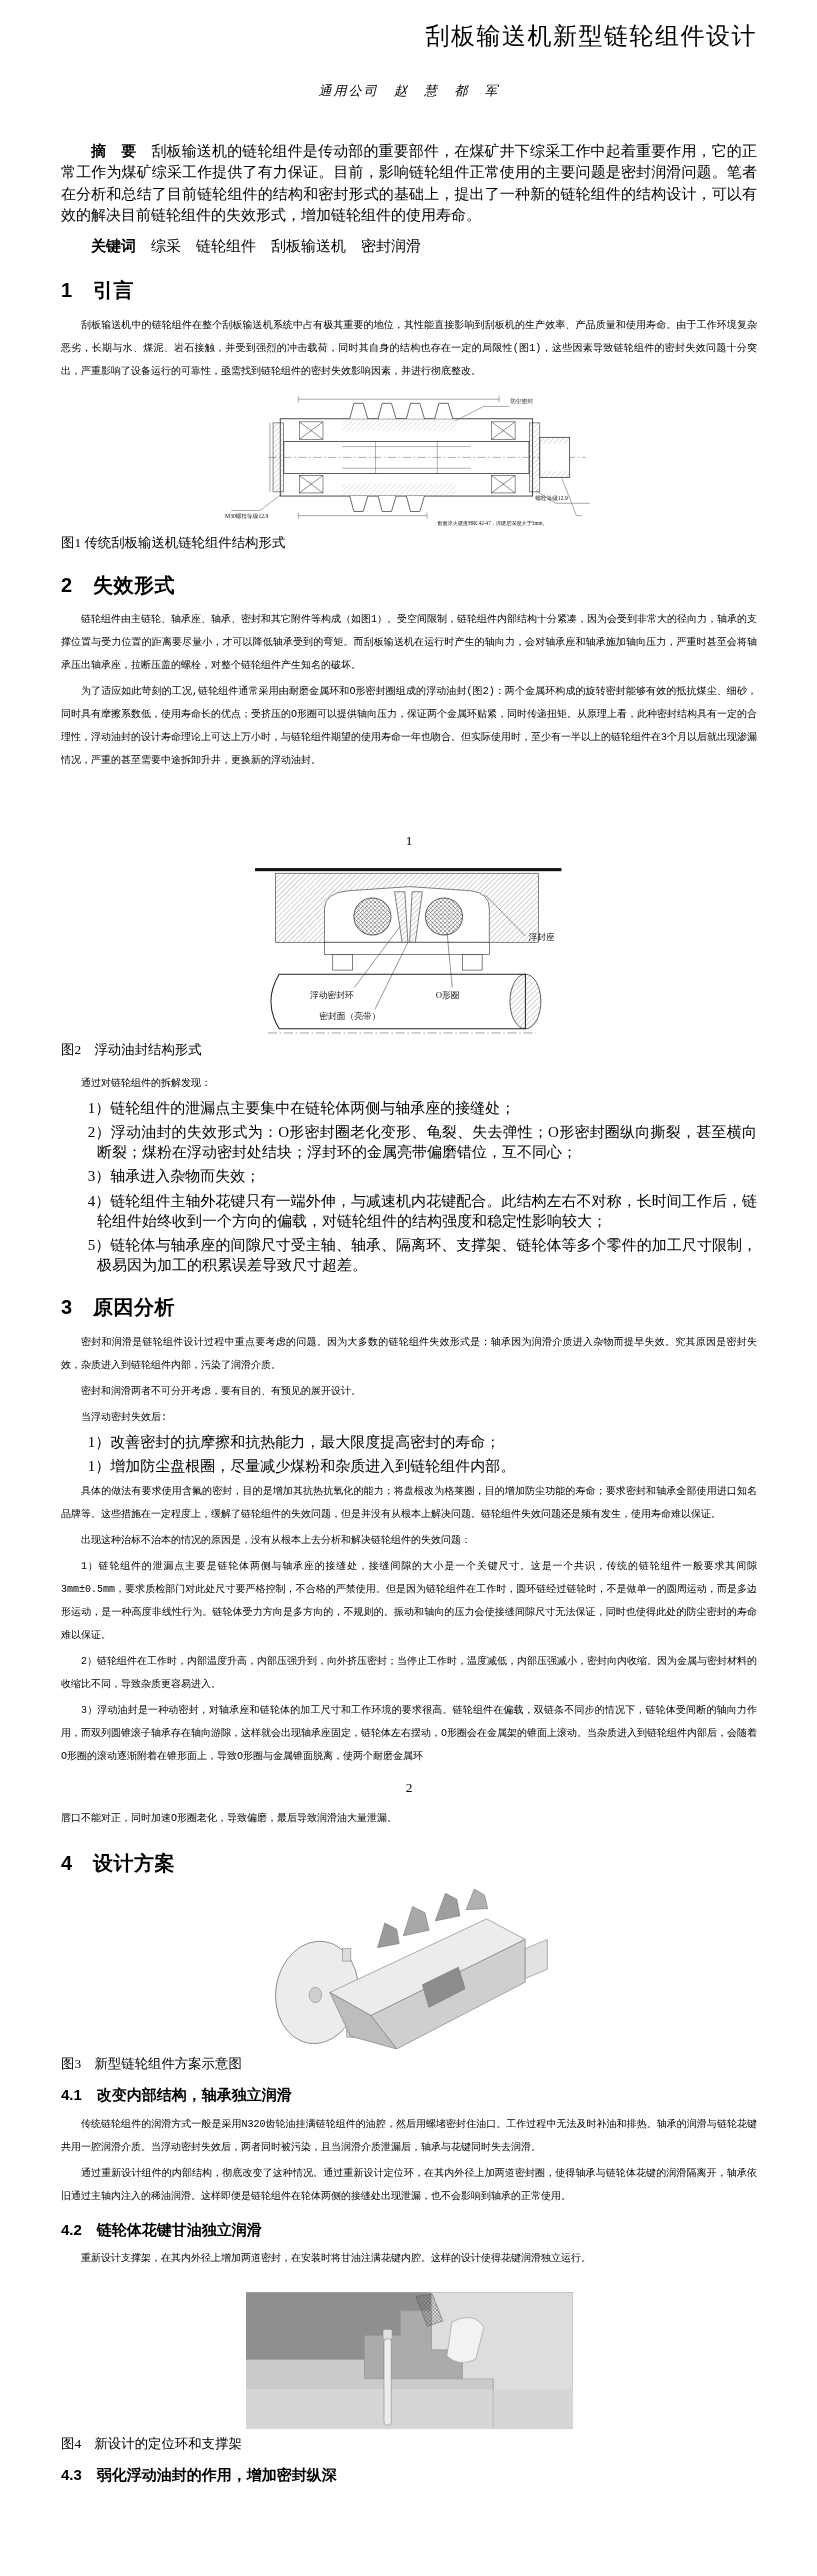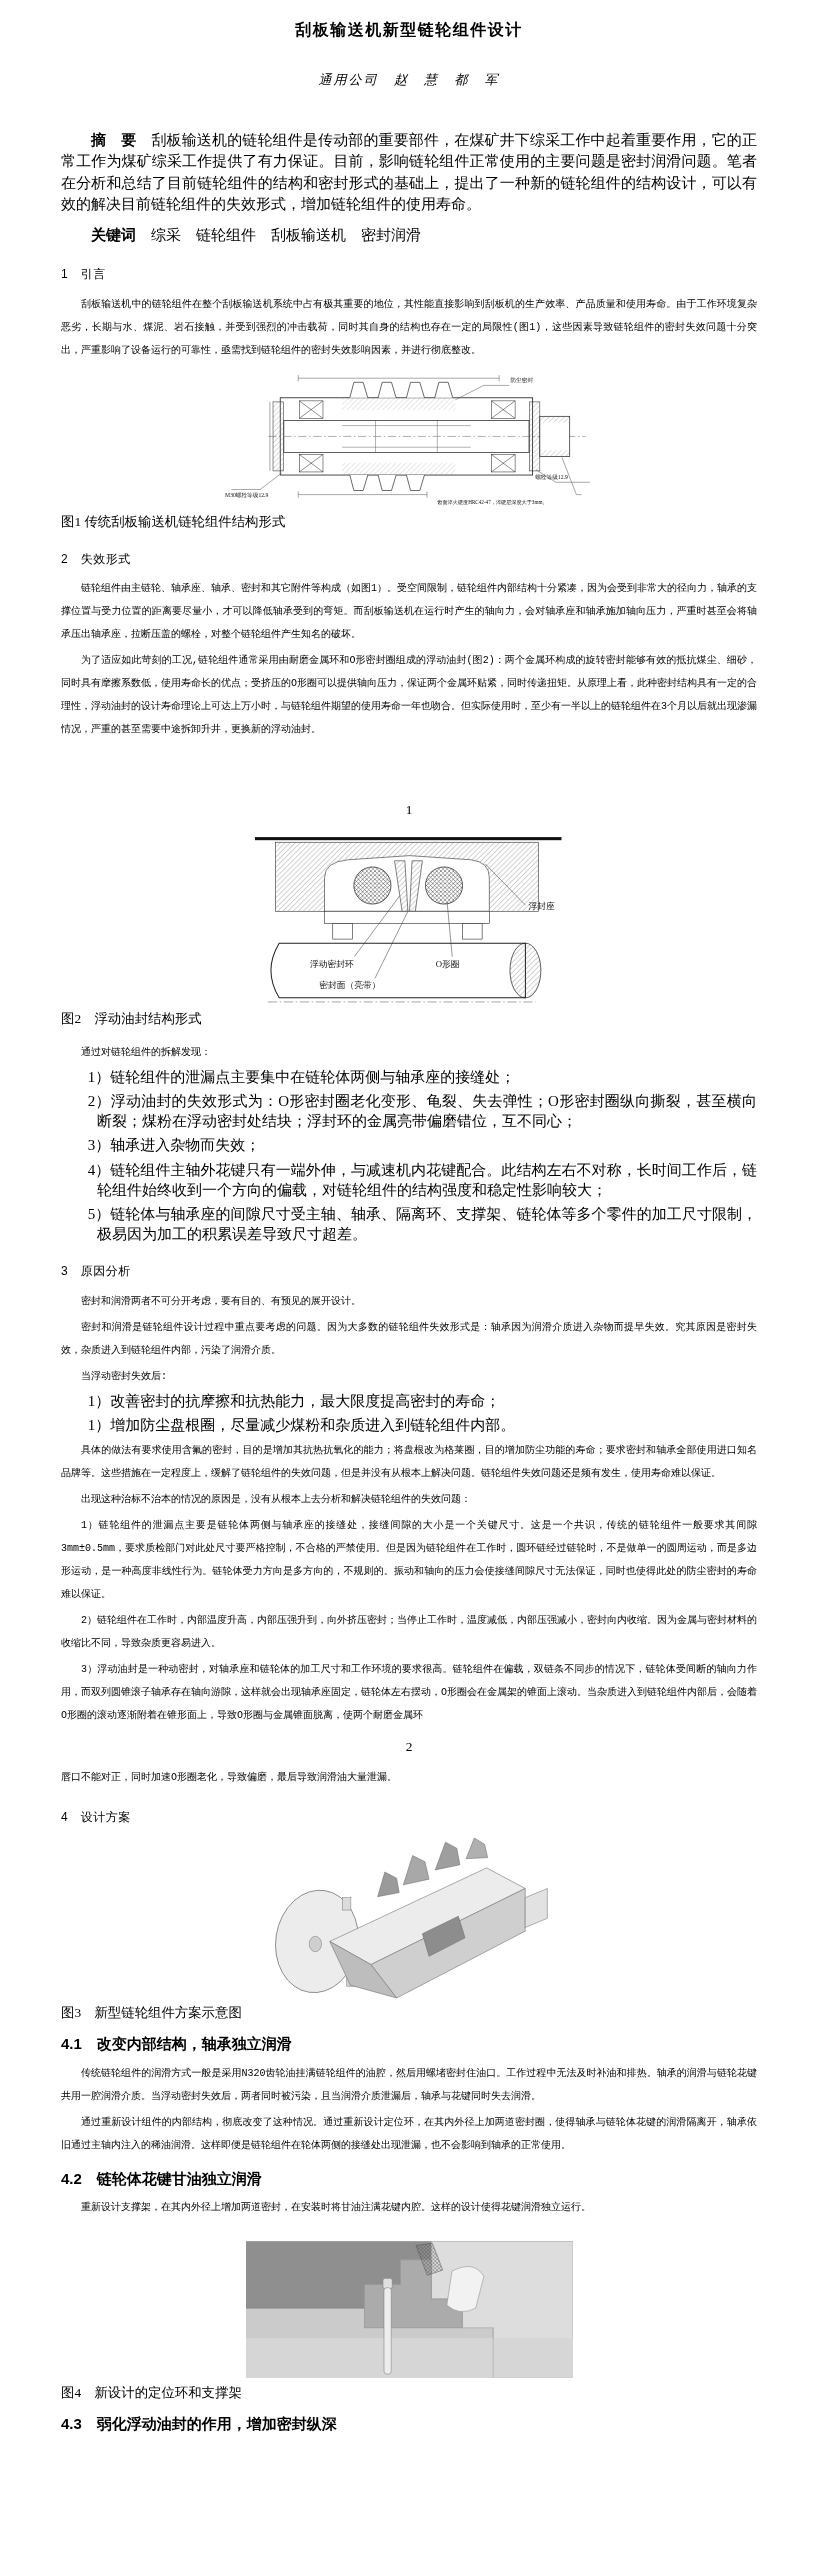--- a/index.html
+++ b/index.html
@@ -2,30 +2,30 @@
 <html style="font-size:8.2px"><head>
 <meta charset="utf-8">
 <style>
   html,body{margin:0;padding:0;background:#ffffff;}
   .page{
     width:818px; min-height:3114px; margin:0 auto; background:#fff; color:#000;
     font-family:"Liberation Serif","DejaVu Serif",serif;
     box-sizing:border-box; padding:13.4px 61px 31px 61px; overflow:hidden;
   }
   .title{
-    text-align:center; font-family:"Liberation Sans","DejaVu Sans",sans-serif;
-    font-weight:700; font-size:16px; letter-spacing:1.5px; margin:6.2px 0 0 0;
+    text-align:right; font-family:"Liberation Sans","DejaVu Sans",sans-serif;
+    font-weight:400; font-size:24px; letter-spacing:1.5px; margin:6.2px 0 0 0;
   }
   .byline{ text-align:center; font-size:13px; letter-spacing:2.1px; margin-top:30px;font-style:italic; }
   .abstract{ margin:40px 0 0 0; font-size:15px; line-height:21.6px; text-align:justify; text-indent:2em;}
   .blabel{ font-family:"Liberation Sans","DejaVu Sans",sans-serif; font-weight:700; margin-right:1em;}
   .keywords{ margin:8.2px 0 0 0; font-size:15px; line-height:21.6px; text-indent:2em;}
   h2.sec{
-    font-family:"Liberation Sans","DejaVu Sans",sans-serif; font-weight:400;
-    font-size:12px; margin:19.6px 0 9.3px 0; letter-spacing:0.5px;
+    font-family:"Liberation Sans","DejaVu Sans",sans-serif; font-weight:700;
+    font-size:20px; margin:19.6px 0 9.3px 0; letter-spacing:0.5px;
   }
   h3.subsec{
     font-family:"Liberation Sans","DejaVu Sans",sans-serif; font-weight:700;
     font-size:15px; margin:13.4px 0 7.2px 0;
   }
   .p{ font-size:10px; line-height:23px; text-align:justify; text-indent:2em; margin:0 0 3.1px 0;font-family:Liberation Mono, monospace;}
   .p-cont{ text-indent:0; }
   .hang{
     font-size:15px; line-height:20px; text-align:justify;
     padding-left:36px; text-indent:-9.3px; margin:2.1px 0 4.1px 0;
@@ -171,22 +171,22 @@
   <div class="figcap">图2　浮动油封结构形式</div>
 
   <p class="p">通过对链轮组件的拆解发现：</p>
   <div class="hang">1）链轮组件的泄漏点主要集中在链轮体两侧与轴承座的接缝处；</div>
   <div class="hang">2）浮动油封的失效形式为：O形密封圈老化变形、龟裂、失去弹性；O形密封圈纵向撕裂，甚至横向断裂；煤粉在浮动密封处结块；浮封环的金属亮带偏磨错位，互不同心；</div>
   <div class="hang">3）轴承进入杂物而失效；</div>
   <div class="hang">4）链轮组件主轴外花键只有一端外伸，与减速机内花键配合。此结构左右不对称，长时间工作后，链轮组件始终收到一个方向的偏载，对链轮组件的结构强度和稳定性影响较大；</div>
   <div class="hang">5）链轮体与轴承座的间隙尺寸受主轴、轴承、隔离环、支撑架、链轮体等多个零件的加工尺寸限制，极易因为加工的积累误差导致尺寸超差。</div>
 
   <h2 class="sec">3　原因分析</h2>
+  <p class="p">密封和润滑是链轮组件设计过程中重点要考虑的问题。因为大多数的链轮组件失效形式是：轴承因为润滑介质进入杂物而提早失效。究其原因是密封失效，杂质进入到链轮组件内部，污染了润滑介质。</p>
   <p class="p">密封和润滑两者不可分开考虑，要有目的、有预见的展开设计。</p>
-  <p class="p">密封和润滑是链轮组件设计过程中重点要考虑的问题。因为大多数的链轮组件失效形式是：轴承因为润滑介质进入杂物而提早失效。究其原因是密封失效，杂质进入到链轮组件内部，污染了润滑介质。</p>
   <p class="p">当浮动密封失效后:</p>
   <div class="hang">1）改善密封的抗摩擦和抗热能力，最大限度提高密封的寿命；</div>
   <div class="hang">1）增加防尘盘根圈，尽量减少煤粉和杂质进入到链轮组件内部。</div>
   <p class="p">具体的做法有要求使用含氟的密封，目的是增加其抗热抗氧化的能力；将盘根改为格莱圈，目的增加防尘功能的寿命；要求密封和轴承全部使用进口知名品牌等。这些措施在一定程度上，缓解了链轮组件的失效问题，但是并没有从根本上解决问题。链轮组件失效问题还是频有发生，使用寿命难以保证。</p>
   <p class="p">出现这种治标不治本的情况的原因是，没有从根本上去分析和解决链轮组件的失效问题：</p>
   <p class="p">1）链轮组件的泄漏点主要是链轮体两侧与轴承座的接缝处，接缝间隙的大小是一个关键尺寸。这是一个共识，传统的链轮组件一般要求其间隙3mm±0.5mm，要求质检部门对此处尺寸要严格控制，不合格的严禁使用。但是因为链轮组件在工作时，圆环链经过链轮时，不是做单一的圆周运动，而是多边形运动，是一种高度非线性行为。链轮体受力方向是多方向的，不规则的。振动和轴向的压力会使接缝间隙尺寸无法保证，同时也使得此处的防尘密封的寿命难以保证。</p>
   <p class="p">2）链轮组件在工作时，内部温度升高，内部压强升到，向外挤压密封；当停止工作时，温度减低，内部压强减小，密封向内收缩。因为金属与密封材料的收缩比不同，导致杂质更容易进入。</p>
   <p class="p">3）浮动油封是一种动密封，对轴承座和链轮体的加工尺寸和工作环境的要求很高。链轮组件在偏载，双链条不同步的情况下，链轮体受间断的轴向力作用，而双列圆锥滚子轴承存在轴向游隙，这样就会出现轴承座固定，链轮体左右摆动，O形圈会在金属架的锥面上滚动。当杂质进入到链轮组件内部后，会随着O形圈的滚动逐渐附着在锥形面上，导致O形圈与金属锥面脱离，使两个耐磨金属环</p>
 
   <div class="pagenum pagenum-2">2</div>

